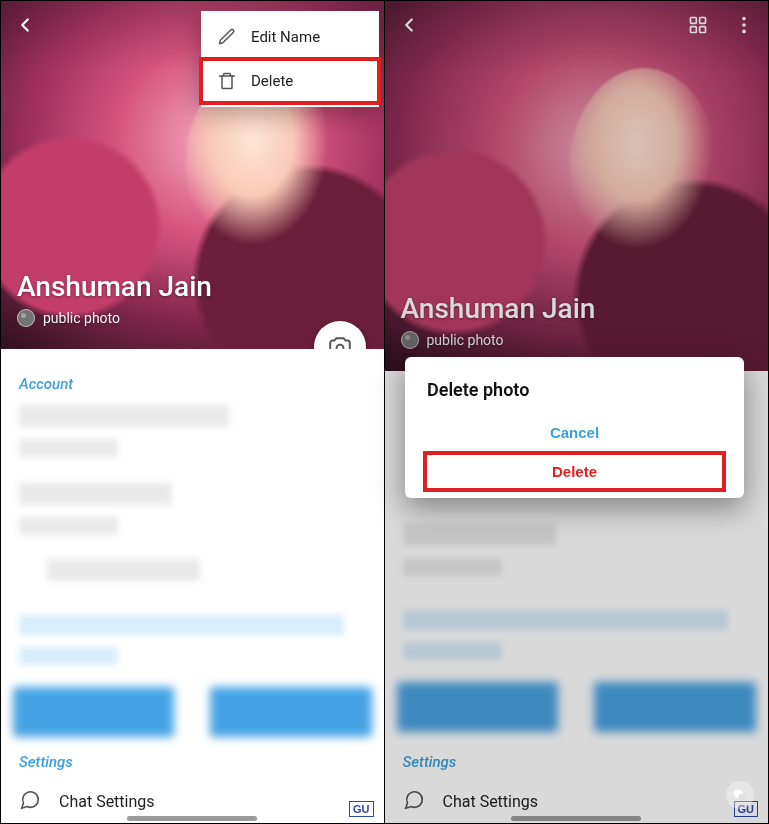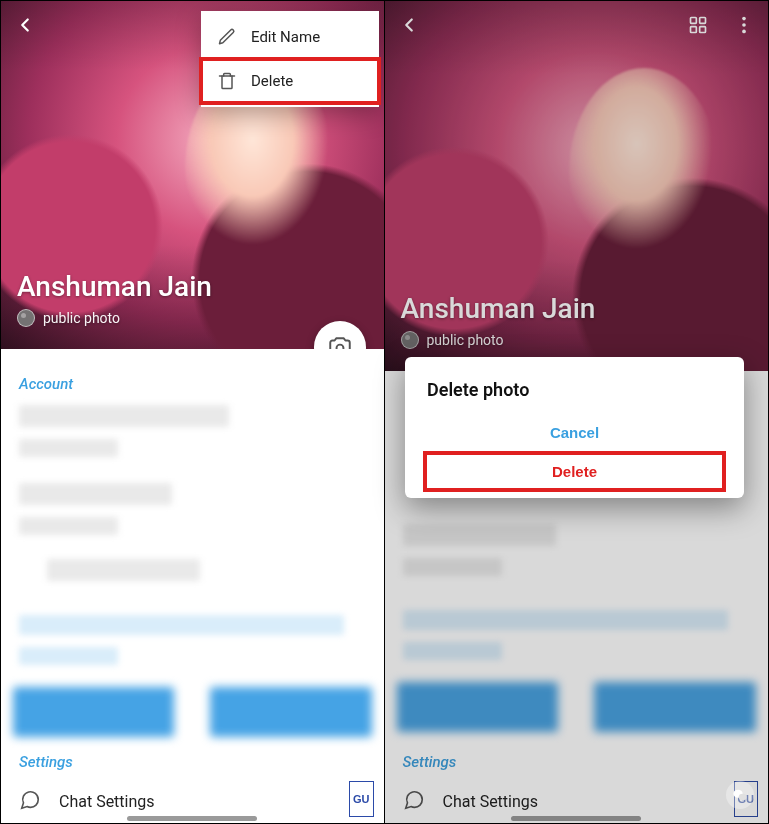--- a/index.html
+++ b/index.html
@@ -103,21 +103,21 @@
 
   .row-item {
     display:flex; align-items:flex-end; gap:18px;
     padding:12px 18px;
     font-size:16px; color:#222;
   }
 
   .mini-logo {
     position:absolute; right:10px; bottom:6px;
     font-size:11px; font-weight:700; color:#2b4aa8;
-    border:1px solid #2b4aa8; padding:11px 3px;
+    border:1px solid #2b4aa8; padding:1px 3px;
     font-family: Arial, sans-serif;
   }
 
   .nav-pill {
     position:absolute; left:50%; transform:translateX(-50%);
     bottom:2px; width:130px; height:5px; border-radius:3px;
     background:#9a9a9a;
   }
 
   

